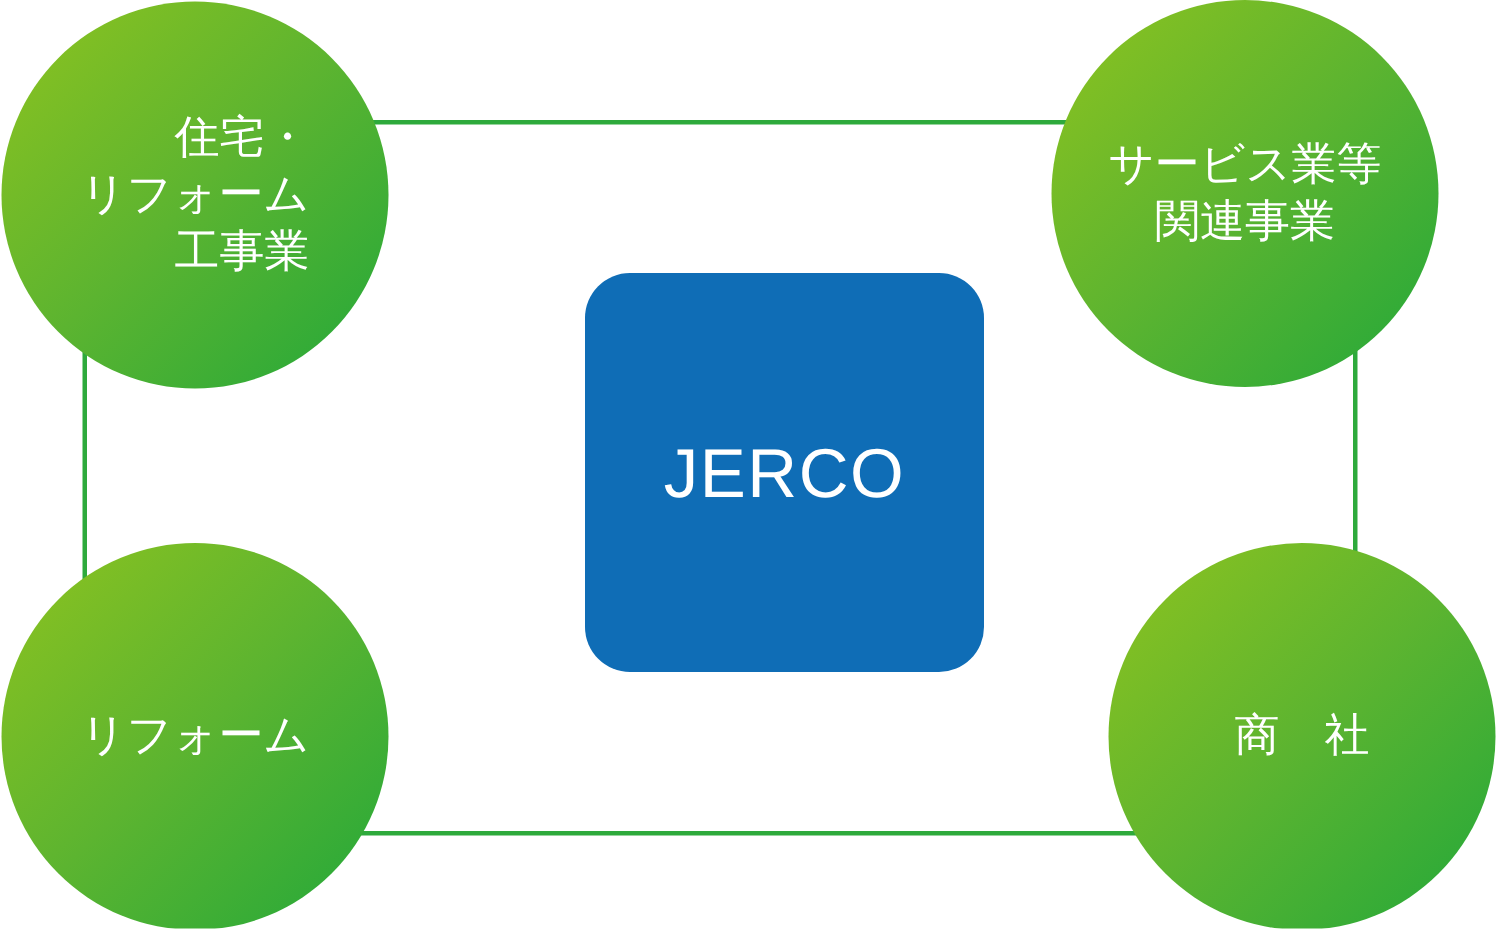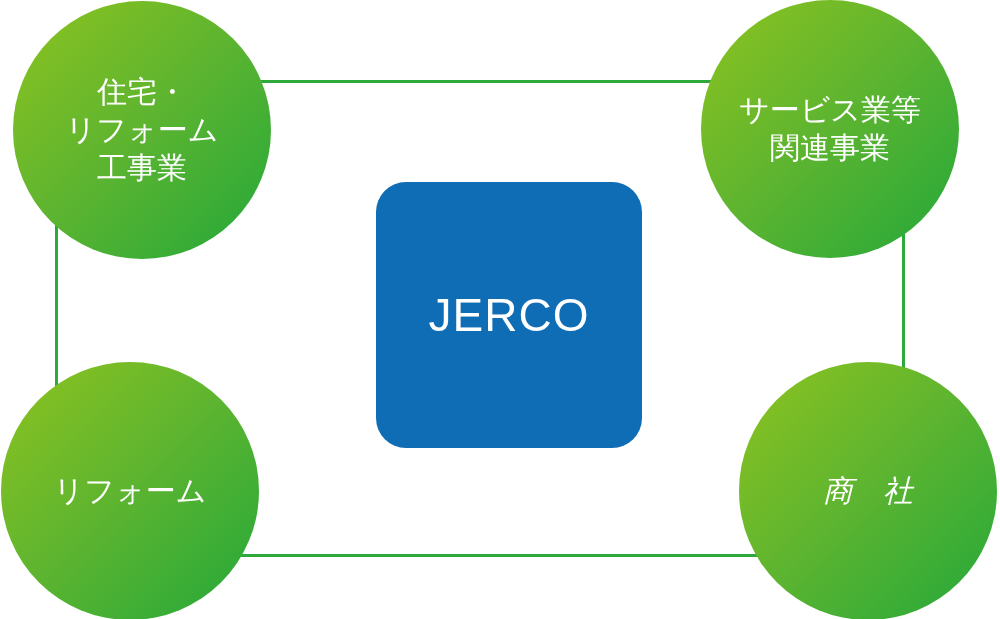--- a/index.html
+++ b/index.html
@@ -5,25 +5,25 @@
     html, body { margin: 0; padding: 0; background: #ffffff; }
     body { width: 1000px; height: 619px; position: relative; overflow: hidden;
       font-family: "DejaVu Sans", "Liberation Sans", sans-serif; }
     .frame { position: absolute; left: 55px; top: 80px; width: 850px; height: 477px;
       border: 3px solid #2eaa3c; box-sizing: border-box; }
     .circle { position: absolute; width: 258px; height: 258px; border-radius: 50%;
       background: linear-gradient(135deg, #8ec31f 0%, #5cb430 50%, #22a83a 100%);
       display: flex; align-items: center; justify-content: center; text-align: center;
       color: #ffffff; font-size: 30px; line-height: 38px; }
     .circle .label { white-space: pre-line; }
-    .c-tl { left: 13px; top: 1px; }
+    .c-tl { left: 1px; top: 1px; text-align: right; }
     .c-tr { left: 701px; top: 0px; }
     .c-bl { left: 1px; top: 362px; }
-    .c-br { left: 739px; top: 362px; font-style: italic; }
-    .center-box { position: absolute; left: 376px; top: 182px; width: 266px; height: 266px;
+    .c-br { left: 739px; top: 362px; }
+    .center-box { position: absolute; left: 390px; top: 182px; width: 266px; height: 266px;
       background: #0f6db6; border-radius: 30px; display: flex; align-items: center;
       justify-content: center; color: #ffffff; font-family: "Liberation Sans", sans-serif;
       font-size: 46px; letter-spacing: 1px; }
   </style>
 </head>
 <body>
 
 <div class="frame"></div>
 
 <div class="circle c-tl">

